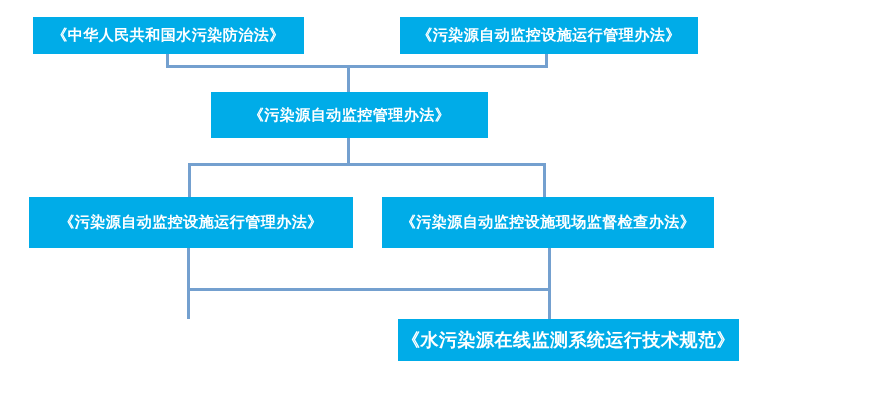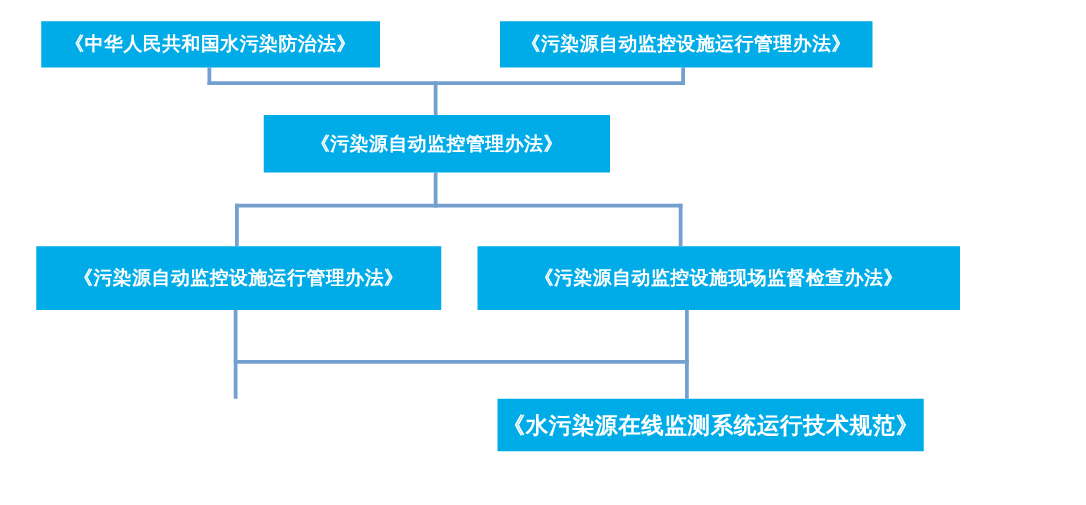--- a/index.html
+++ b/index.html
@@ -35,21 +35,21 @@
   .node span { display: block; }
   .line {
     position: absolute;
     background: var(--connector);
   }
   
   .n-water-law        { left: 33px;  top: 17px;  width: 271px; height: 37px; font-size: 15px; }
   .n-air-law          { left: 400px; top: 17px;  width: 298px; height: 37px; font-size: 15px; }
   .n-auto-monitoring  { left: 211px; top: 92px;  width: 277px; height: 46px; font-size: 15px; }
   .n-facility-oper    { left: 29px;  top: 197px; width: 324px; height: 51px; font-size: 15px; }
-  .n-onsite-inspect   { left: 382px; top: 197px; width: 386px; height: 51px; font-size: 15px; }
+  .n-onsite-inspect   { left: 382px; top: 197px; width: 332px; height: 51px; font-size: 15px; }
   .n-flue-gas-spec    { left: 20px;  top: 319px; width: 345px; height: 42px; font-size: 15px; }
   .n-water-online     { left: 398px; top: 319px; width: 341px; height: 42px; font-size: 18px; }
   
   .l1  { left: 166px; top: 54px;  width: 3px;   height: 14px; }
   .l2  { left: 545px; top: 54px;  width: 3px;   height: 14px; }
   .l3  { left: 166px; top: 65px;  width: 382px; height: 3px;  }
   .l4  { left: 347px; top: 65px;  width: 3px;   height: 27px; }
   .l5  { left: 347px; top: 138px; width: 3px;   height: 28px; }
   .l6  { left: 188px; top: 163px; width: 358px; height: 3px;  }
   .l7  { left: 188px; top: 163px; width: 3px;   height: 34px; }

